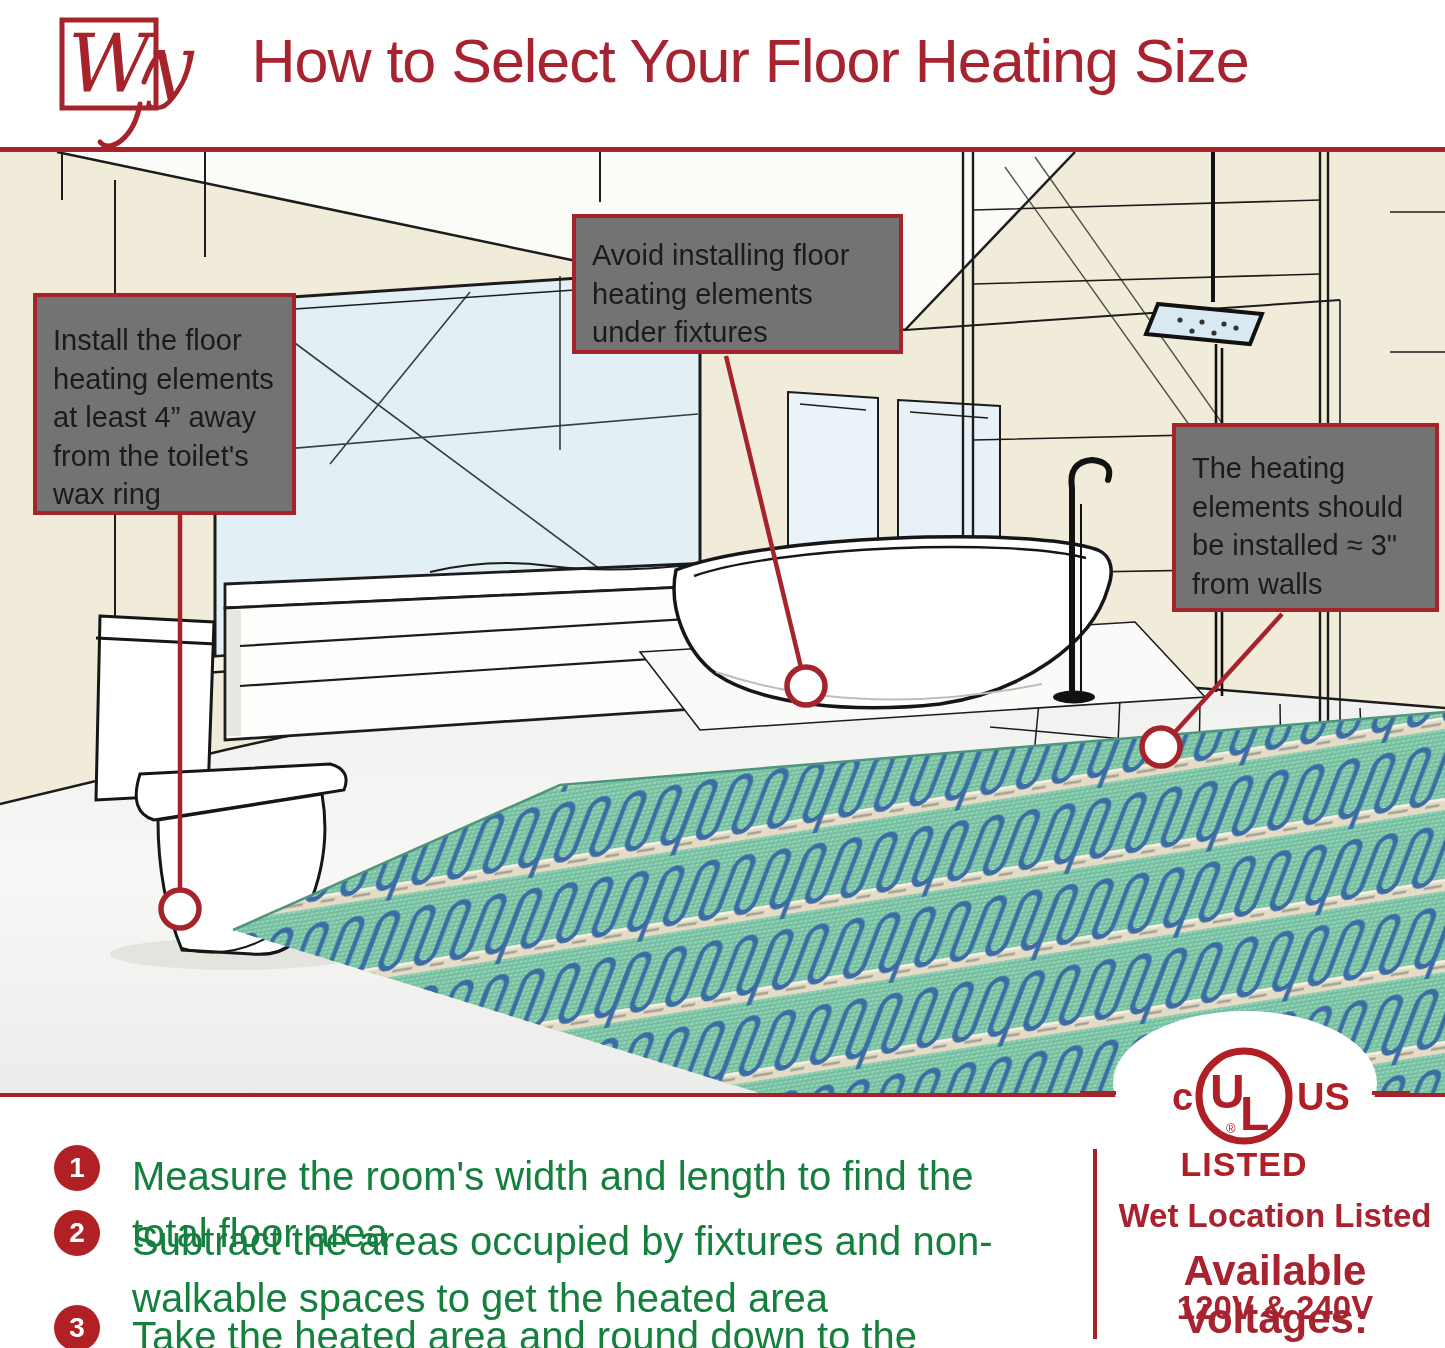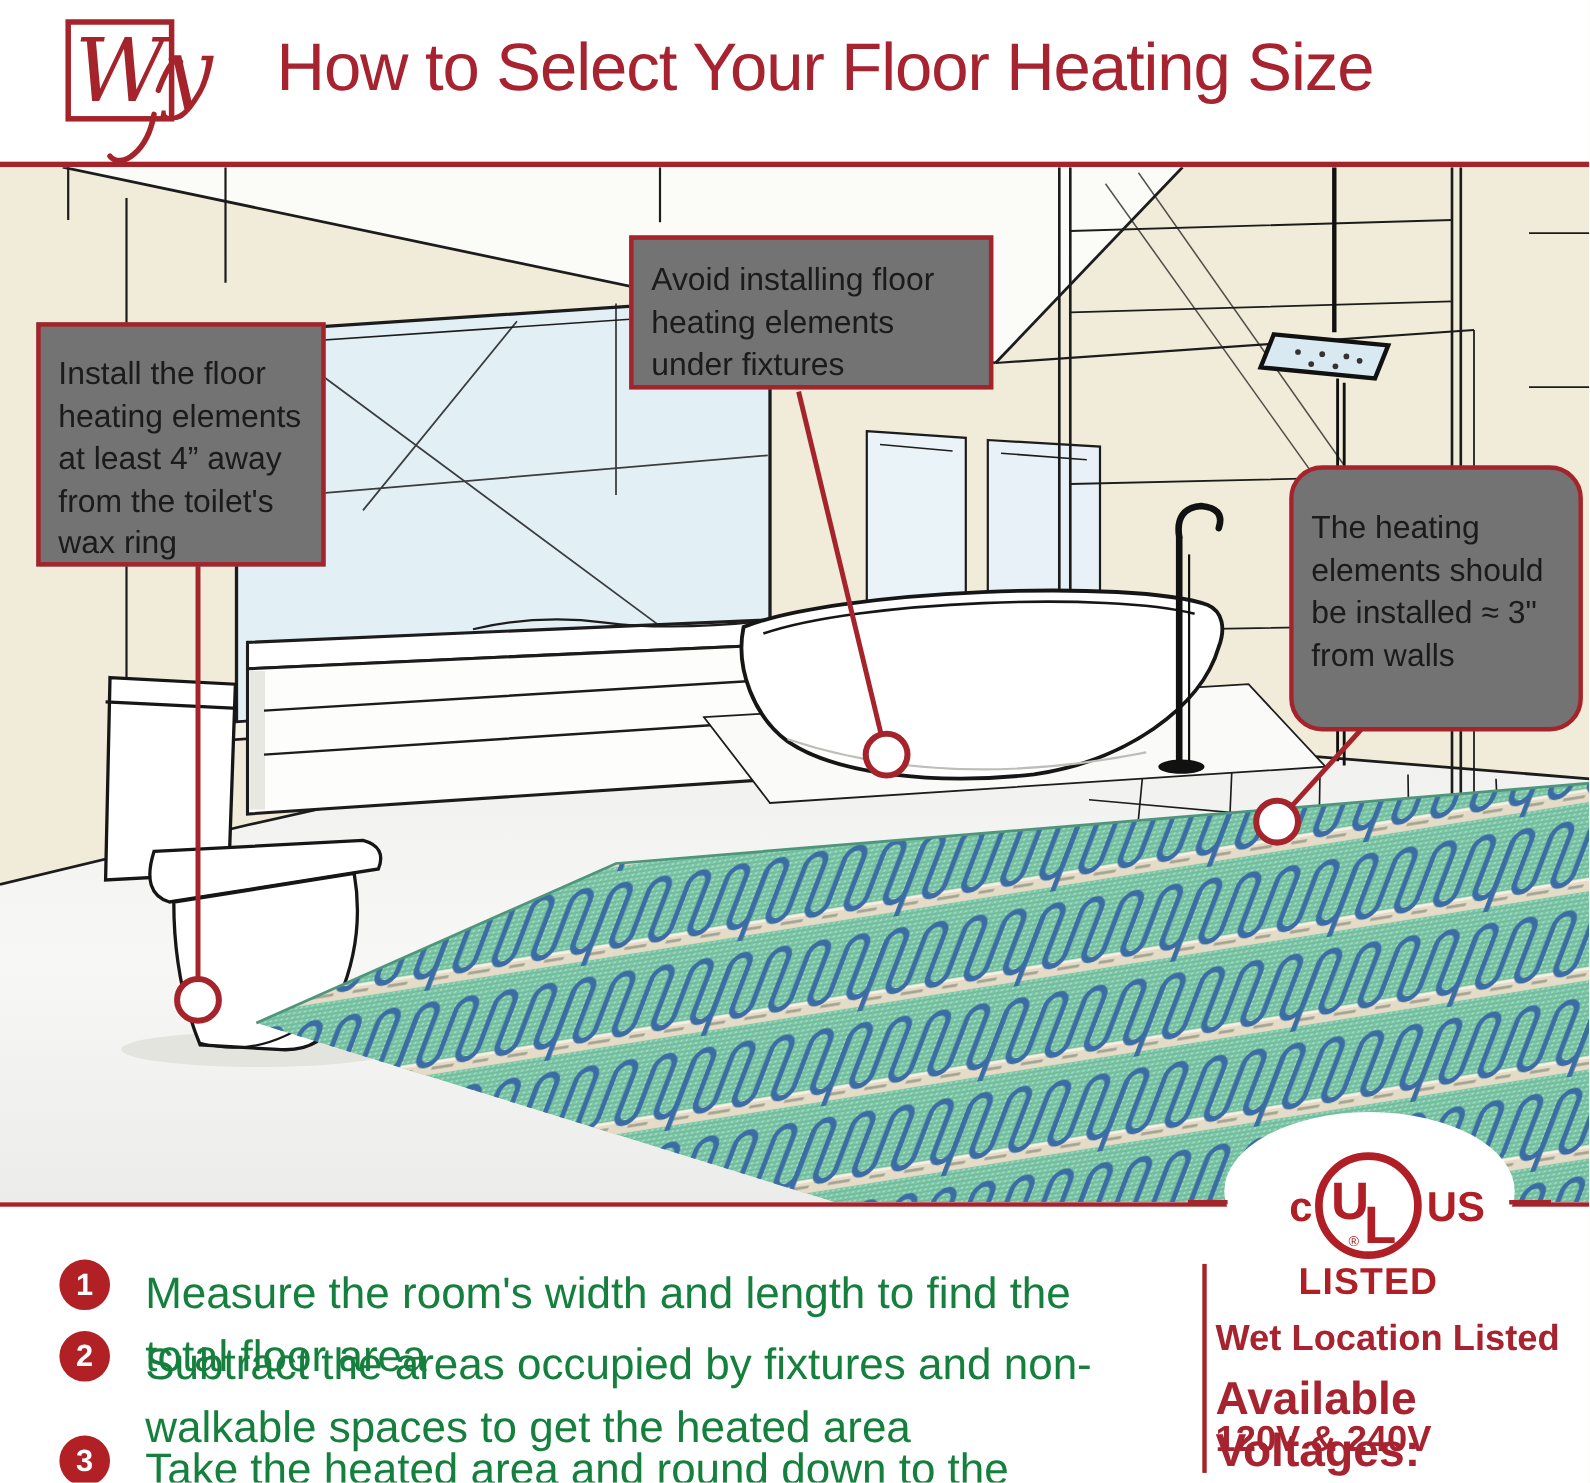--- a/index.html
+++ b/index.html
@@ -12,33 +12,33 @@
          font-size:61px;font-weight:400;letter-spacing:-1px;color:#a6232f;}
   
   .scene{position:absolute;left:0;top:147px;width:1445px;height:946px;
          border-top:5px solid #a5242c;box-sizing:border-box;z-index:1;}
   .scene svg{display:block;}
   
   .callout{position:absolute;background:#737373;border:4px solid #a5242c;box-sizing:border-box;
            color:#1b1b1b;font-size:29px;line-height:1.33;font-weight:500;padding:14px 16px;z-index:6;}
   .callout.c1{left:33px;top:259px;width:263px;height:222px;padding-top:24px;margin-top:34px;}
   .callout.c2{left:572px;top:214px;width:331px;height:140px;padding-top:18px;}
-  .callout.c3{left:1172px;top:423px;width:267px;height:242px;padding-top:34px;border-radius:30px;}
+  .callout.c3{left:1172px;top:423px;width:267px;height:189px;padding-top:22px;}
   
   .bottom{position:absolute;left:0;top:1093px;width:1445px;height:255px;background:#fff;
           border-top:4px solid #a5242c;box-sizing:border-box;z-index:2;}
   .step{position:absolute;display:flex;gap:32px;align-items:flex-start;left:54px;width:1000px;}
   .step .num{flex:0 0 46px;width:46px;height:46px;border-radius:50%;background:#b02025;color:#fff;
              font-weight:700;font-size:28px;display:flex;align-items:center;justify-content:center;margin-top:1px;}
   .step .txt{font-size:40px;line-height:1.42;color:#15803d;font-weight:500;padding-top:4px;}
   .step.s1{top:47px;}
   .step.s2{top:112px;}
   .step.s3{top:207px;}
   .vdivider{position:absolute;left:1093px;top:52px;width:4px;height:190px;background:#a5242c;}
-  .cert-text{position:absolute;left:1105px;width:340px;text-align:left;color:#a6232f;font-weight:700;}
+  .cert-text{position:absolute;left:1105px;width:340px;text-align:center;color:#a6232f;font-weight:700;}
   .wet{top:100px;font-size:33px;}
   .avail{top:150px;font-size:42px;}
   .volt{top:192px;font-size:33px;}
   .ulbadge{position:absolute;left:1080px;top:1008px;z-index:4;}
 </style>
 </head>
 <body>
 <div class="page">
 
   <div class="header">

